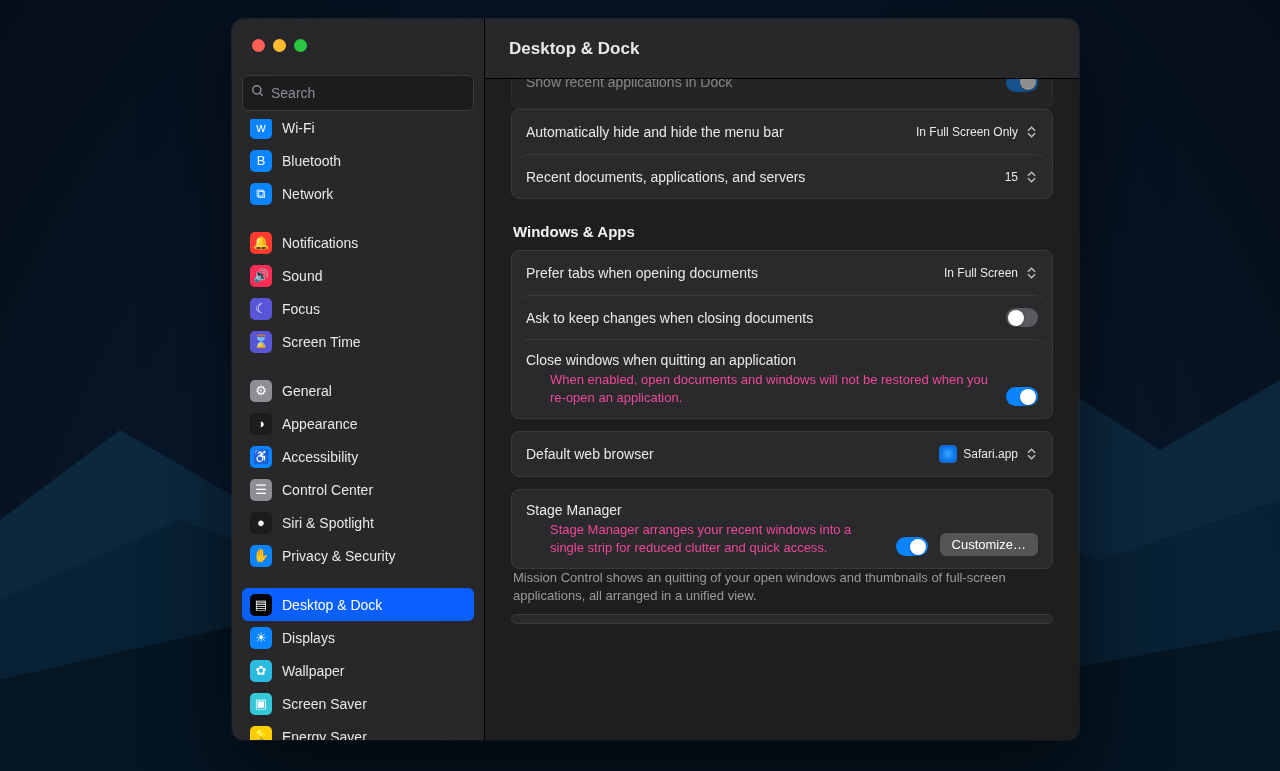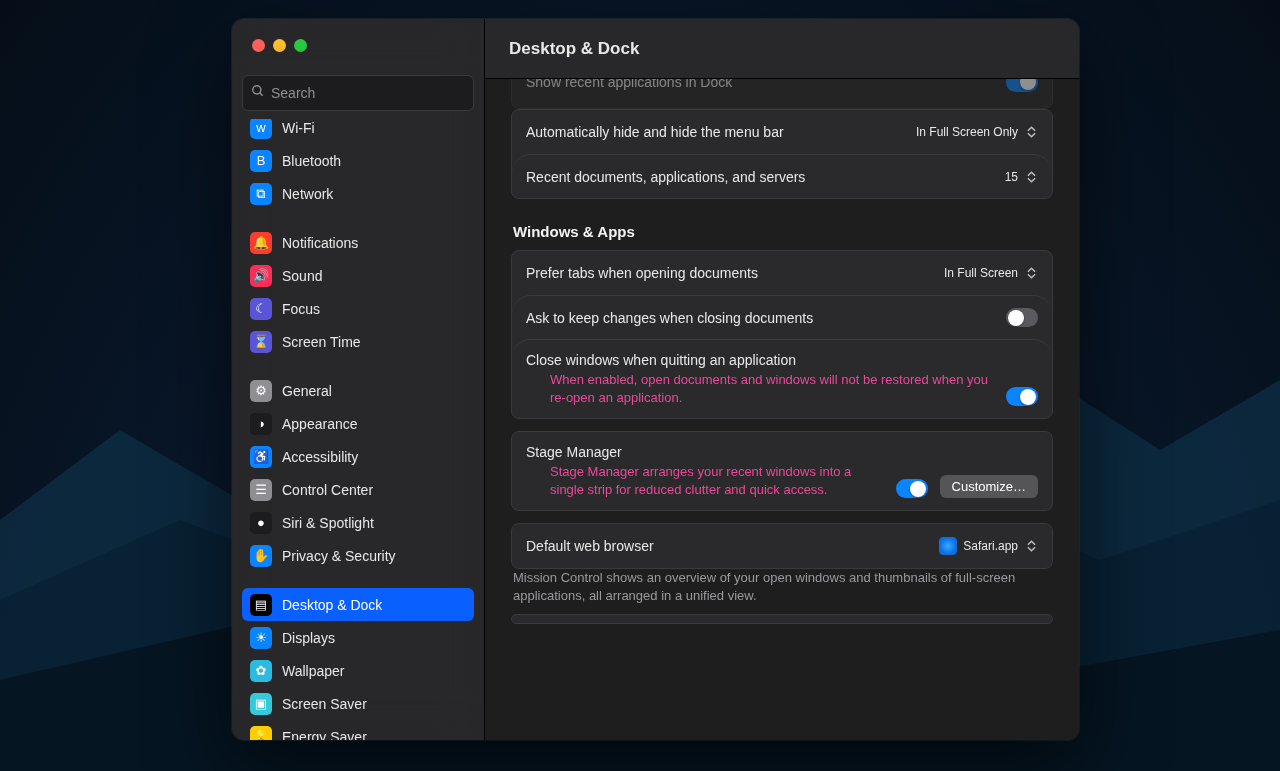--- a/index.html
+++ b/index.html
@@ -360,49 +360,49 @@
               <span>Close windows when quitting an application</span>
               <div class="sub">When enabled, open documents and windows will not be restored when you re-open an application.</div>
             </div>
             <div class="toggle on">
                 <div class="knob"></div>
               </div>
           </div>
         </div>
 
         <div class="card" style="margin-top:12px;">
-          <div class="row row-multi">
-            <div class="label">
-              <span>Stage Manager</span>
-              <div class="sub" style="max-width:330px;">Stage Manager arranges your recent windows into a single strip for reduced clutter and quick access.</div>
-            </div>
-            <div class="toggle on">
-                <div class="knob"></div>
-              </div>
-            <button class="btn">Customize…</button>
-          </div>
-        </div>
-
-        <div class="card" style="margin-top:12px;">
           <div class="row">
             <div class="label">Default web browser</div>
             <div class="popup">
               <span class="safari-icon"></span>
               <span>Safari.app</span>
               <span class="chevs">
                 <svg viewBox="0 0 10 6">
                     <path d="M1 5 L5 1 L9 5" stroke="#bfbfc3" stroke-width="1.6" fill="none"></path>
                   </svg>
                 <svg viewBox="0 0 10 6">
                     <path d="M1 1 L5 5 L9 1" stroke="#bfbfc3" stroke-width="1.6" fill="none"></path>
                   </svg>
               </span>
             </div>
           </div>
         </div>
 
-        <div class="sub" style="margin:0 2px 10px 2px; color:#9a9a9e; font-size:13px; line-height:1.35;">Mission Control shows an overview of your open windows and thumbnails of full-screen applications, all arranged in a unified view.</div>
+        <div class="card" style="margin-top:12px;">
+          <div class="row row-multi">
+            <div class="label">
+              <span>Stage Manager</span>
+              <div class="sub" style="max-width:330px;">Stage Manager arranges your recent windows into a single strip for reduced clutter and quick access.</div>
+            </div>
+            <div class="toggle on">
+                <div class="knob"></div>
+              </div>
+            <button class="btn">Customize…</button>
+          </div>
+        </div>
+
+        <div class="sub" style="margin:0 2px 10px 2px; color:#9a9a9e; font-size:13px; line-height:1.35;">Mission Control shows an quitting of your open windows and thumbnails of full-screen applications, all arranged in a unified view.</div>
         <div class="card" style="height:10px;"></div>
 
       </div>
     </div>
   </div>
 </div>
 
 </body></html>

